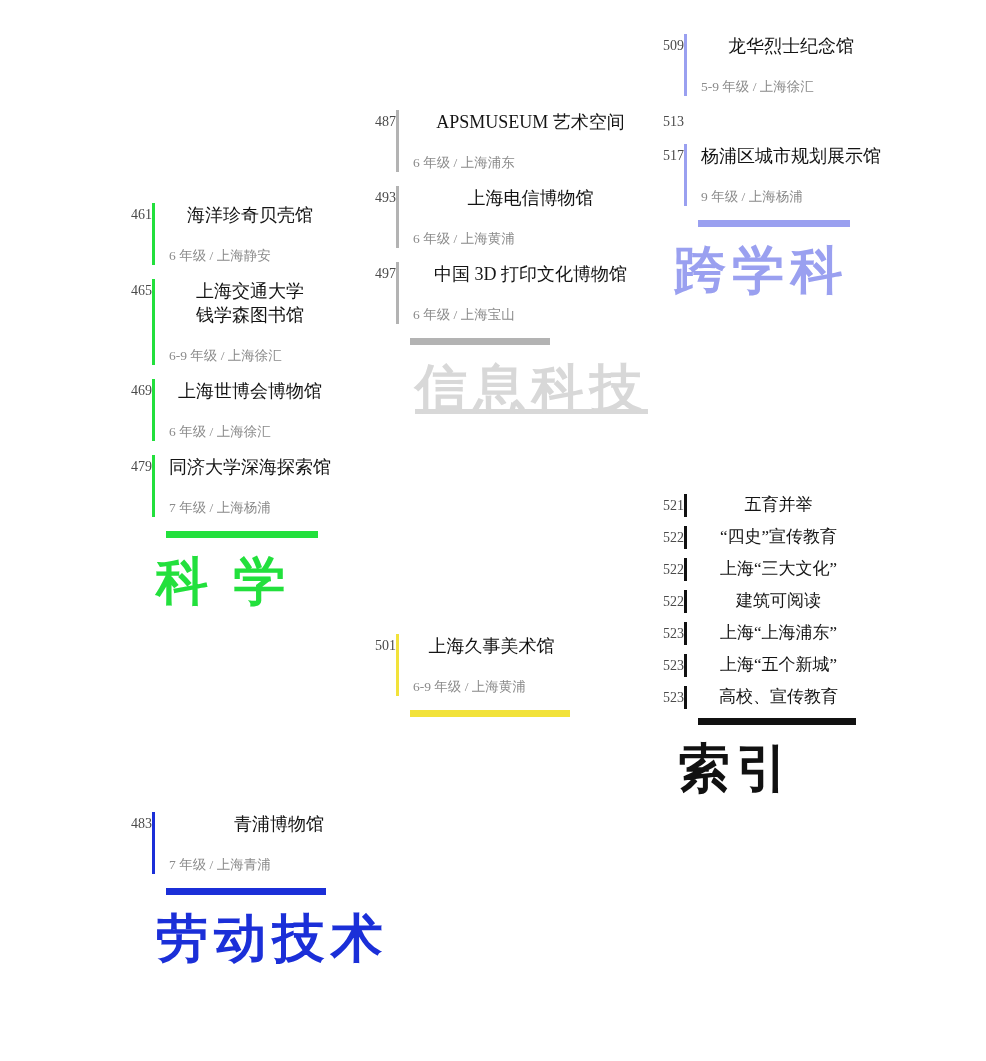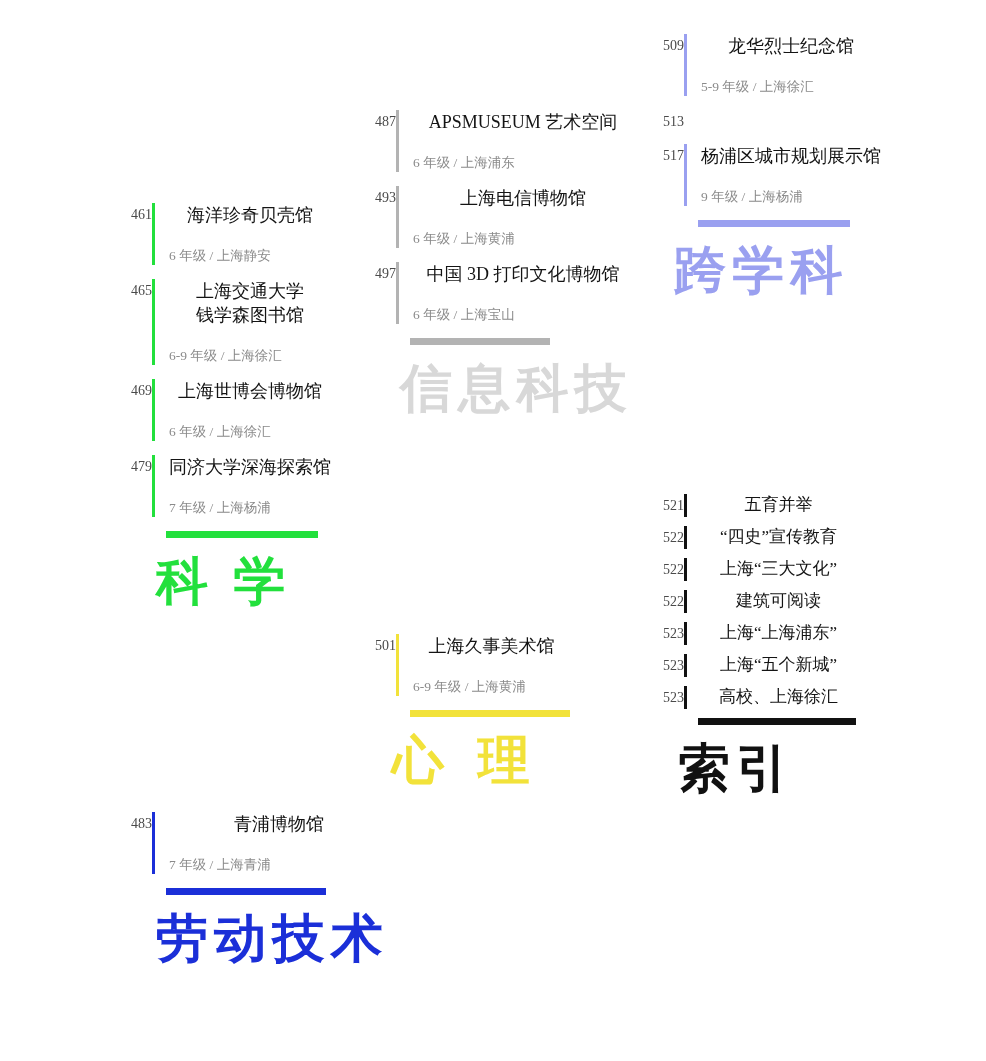--- a/index.html
+++ b/index.html
@@ -85,21 +85,21 @@
   #grp-science .group-label { color: #22e03c; margin-left: 48px; }
 
   #grp-labor     { left: 108px; top: 812px; }
   #grp-labor .entry-body { border-left-color: #1b2fd8; }
   #grp-labor .group-underline { background: #1b2fd8; width: 160px; }
   #grp-labor .group-label { color: #1b2fd8; margin-left: 48px; }
 
   #grp-infotech  { left: 352px; top: 110px; }
   #grp-infotech .entry-body { border-left-color: #b3b3b3; }
   #grp-infotech .group-underline { background: #b3b3b3; width: 140px; }
-  #grp-infotech .group-label { color: #d8d8d8; margin-left: 48px; }
+  #grp-infotech .group-label { color: #d8d8d8; margin-left: 63px; text-decoration: underline; }
 
   #grp-psych     { left: 352px; top: 634px; }
   #grp-psych .entry-body { border-left-color: #f2e23a; }
   #grp-psych .group-underline { background: #f2e23a; width: 160px; }
   #grp-psych .group-label { color: #f2e23a; margin-left: 40px; letter-spacing: 0.2em; }
 
   #grp-inter     { left: 640px; top: 34px; }
   #grp-inter .entry-body { border-left-color: #9aa0f0; }
   #grp-inter .group-underline { background: #9aa0f0; width: 152px; }
   #grp-inter .group-label { color: #9aa0f0; margin-left: 34px; }
@@ -196,21 +196,20 @@
   <div class="entries">
     <div class="entry">
       <div class="entry-num">501</div>
       <div class="entry-body">
         <div class="entry-title">上海久事美术馆</div>
         <div class="entry-sub">6-9 年级 / 上海黄浦</div>
       </div>
     </div>
   </div>
   <div class="group-underline"></div>
-  <div class="group-label">心 理</div>
 </div>
 
 <div class="group" id="grp-inter">
   <div class="entries">
     <div class="entry">
       <div class="entry-num">509</div>
       <div class="entry-body">
         <div class="entry-title">龙华烈士纪念馆</div>
         <div class="entry-sub">5-9 年级 / 上海徐汇</div>
       </div>
@@ -264,19 +263,19 @@
     </div>
     <div class="entry">
       <div class="entry-num">523</div>
       <div class="entry-body">
         <div class="entry-title">上海“五个新城”</div>
       </div>
     </div>
     <div class="entry">
       <div class="entry-num">523</div>
       <div class="entry-body">
-        <div class="entry-title">高校、上海徐汇</div>
+        <div class="entry-title">高校、宣传教育</div>
       </div>
     </div>
   </div>
   <div class="group-underline"></div>
   <div class="group-label">索引</div>
 </div>
 
 </body></html>

